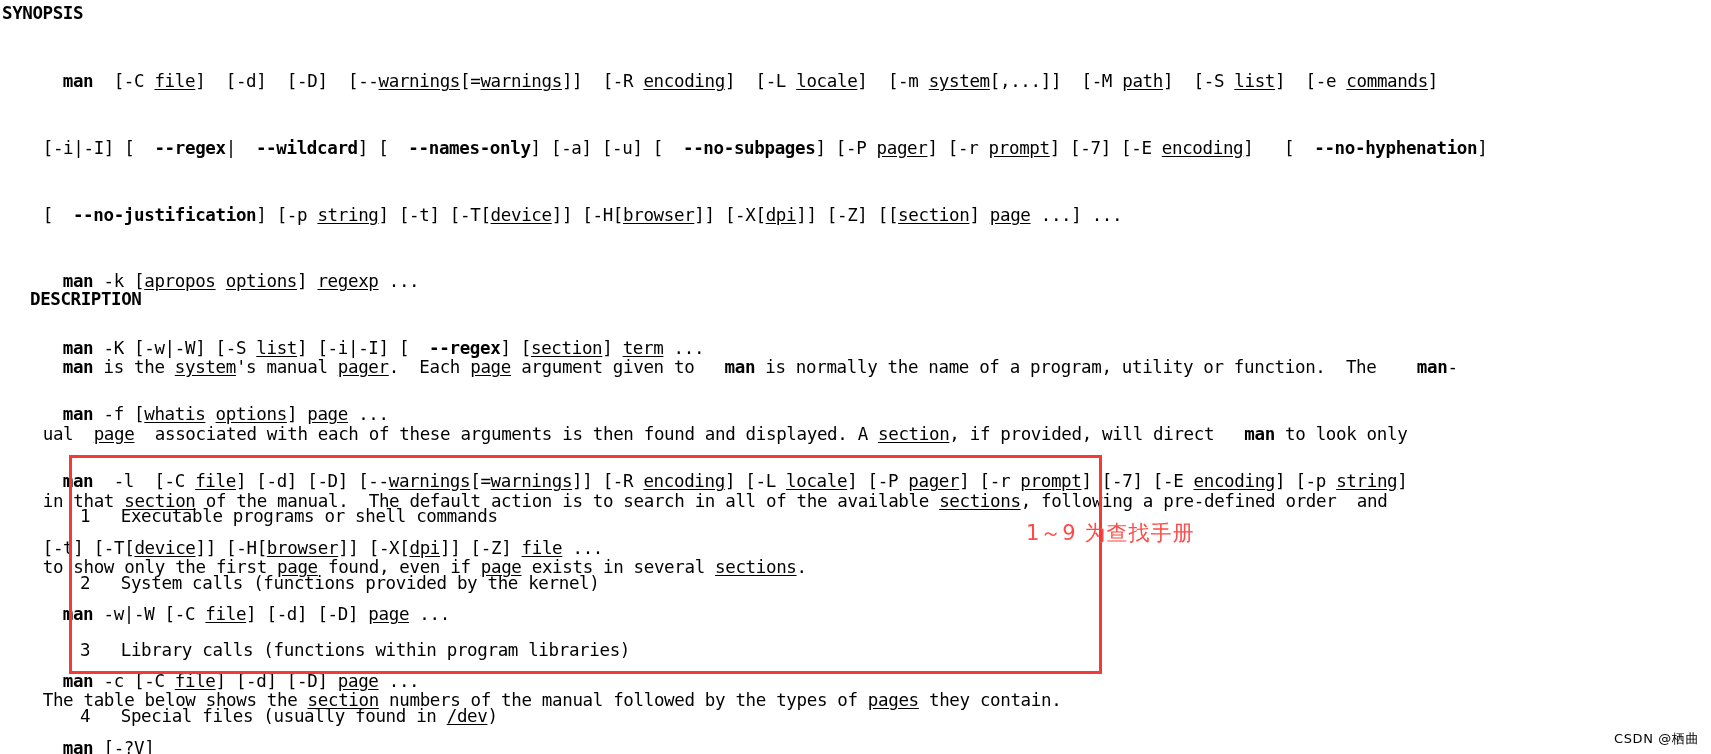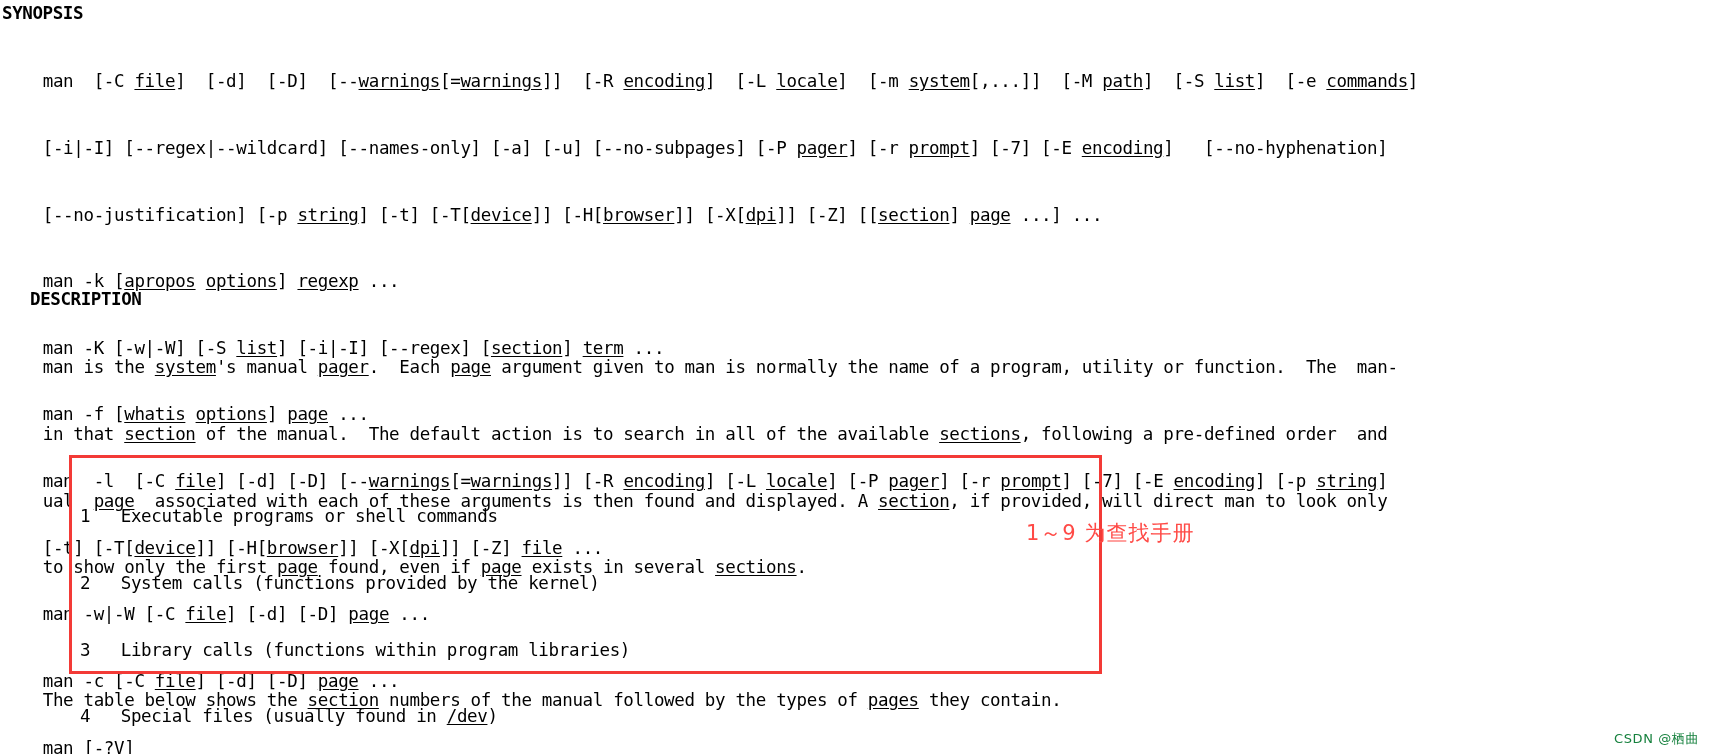--- a/index.html
+++ b/index.html
@@ -95,28 +95,28 @@
     letter-spacing: 1px;
     white-space: pre;
     margin-top: 11px;
   }
 
   
   #watermark {
     position: absolute;
     right: 12px;
     bottom: 6px;
-    color: #15803d;
+    color: #000000;
     font-family: "DejaVu Sans", "Liberation Sans", sans-serif;
     font-size: 13px;
     letter-spacing: 0.6px;
     white-space: pre;
   }
 
-  .b { font-weight: normal; }
+  .b { font-weight: bold; margin-left: 20px; }
   .u { text-decoration: underline; text-underline-offset: 2px; }
 </style>
 </head>
 <body>
 
 <div class="page">
 
   <div class="section-head" id="synopsis-heading">SYNOPSIS</div>
 
   <div class="manblock" id="synopsis-body">
@@ -130,22 +130,22 @@
     <div>    [-t] [-T[<span class="u">device</span>]] [-H[<span class="u">browser</span>]] [-X[<span class="u">dpi</span>]] [-Z] <span class="u">file</span> ...</div>
     <div>    <span class="b">man</span> -w|-W [-C <span class="u">file</span>] [-d] [-D] <span class="u">page</span> ...</div>
     <div>    <span class="b">man</span> -c [-C <span class="u">file</span>] [-d] [-D] <span class="u">page</span> ...</div>
     <div>    <span class="b">man</span> [-?V]</div>
   </div>
 
   <div class="section-head" id="description-heading">DESCRIPTION</div>
 
   <div class="manblock" id="description-body">
     <div>    <span class="b">man</span> is the <span class="u">system</span>'s manual <span class="u">pager</span>.  Each <span class="u">page</span> argument given to <span class="b">man</span> is normally the name of a program, utility or function.  The  <span class="b">man</span>-</div>
+    <div>    ual  <span class="u">page</span>  associated with each of these arguments is then found and displayed. A <span class="u">section</span>, if provided, will direct <span class="b">man</span> to look only</div>
     <div>    in that <span class="u">section</span> of the manual.  The default action is to search in all of the available <span class="u">sections</span>, following a pre-defined order  and</div>
-    <div>    ual  <span class="u">page</span>  associated with each of these arguments is then found and displayed. A <span class="u">section</span>, if provided, will direct <span class="b">man</span> to look only</div>
     <div>    to show only the first <span class="u">page</span> found, even if <span class="u">page</span> exists in several <span class="u">sections</span>.</div>
     <div>&nbsp;</div>
     <div>    The table below shows the <span class="u">section</span> numbers of the manual followed by the types of <span class="u">pages</span> they contain.</div>
   </div>
 
   <div class="manblock" id="section-table">
     <div><span>1</span>   <span>Executable programs or shell commands</span></div>
     <div><span>2</span>   <span>System calls (functions provided by the kernel)</span></div>
     <div><span>3</span>   <span>Library calls (functions within program libraries)</span></div>
     <div><span>4</span>   <span>Special files (usually found in <span class="u">/dev</span>)</span></div>

